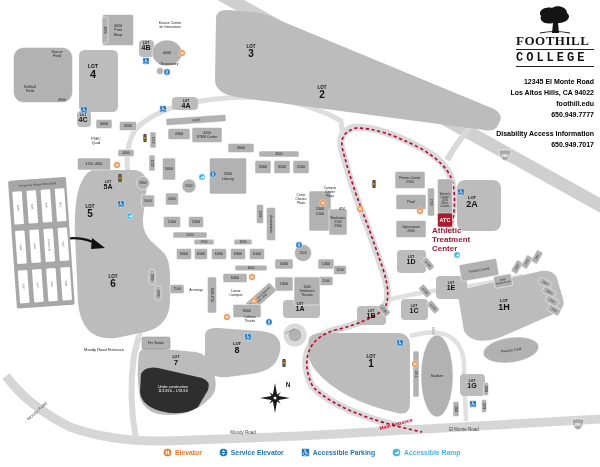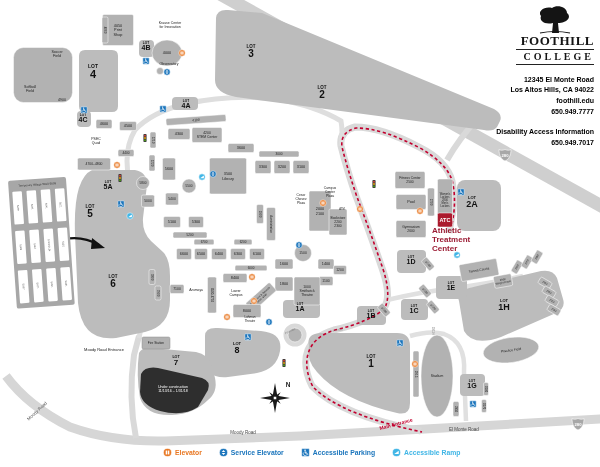--- a/index.html
+++ b/index.html
@@ -1,22 +1,22 @@
 <!DOCTYPE html>
 <html><head>
 <meta charset="utf-8">
 <style>
   html,body{margin:0;padding:0;}
   body{width:600px;height:467px;position:relative;background:#fff;overflow:hidden;
        font-family:"Liberation Sans",sans-serif;}
   #mapsvg{position:absolute;left:0;top:0;}
   .hdr{position:absolute;top:4px;right:6px;width:160px;}
-  .logo{margin-left:auto;width:78px;text-align:right;color:#141414;}
+  .logo{margin-left:auto;width:78px;text-align:left;color:#141414;}
   .logo .nm1{font-family:"Liberation Serif",serif;font-weight:bold;font-size:13px;letter-spacing:0.5px;line-height:1.05;}
-  .logo .nm2{font-family:Liberation Serif, serif;font-weight:bold;font-size:10px;letter-spacing:3px;line-height:1.2;}
+  .logo .nm2{font-family:Liberation Mono, monospace;font-weight:bold;font-size:12px;letter-spacing:3px;line-height:1.2;}
   .logo .rule{border-top:1px solid #222;margin:1px 0;}
   .addr{margin-top:10px;text-align:right;font-size:7px;font-weight:bold;line-height:1.55;}
   .addr div{white-space:nowrap;}
   .dis{margin-top:9px;text-align:right;font-size:7px;font-weight:bold;line-height:1.55;}
   .legend{position:absolute;left:163px;top:448px;display:flex;gap:17px;align-items:center;}
   .leg-item{display:flex;align-items:center;gap:3px;font-size:6.8px;font-weight:bold;white-space:nowrap;}
   .leg-item svg{display:block;}
 </style>
 </head>
 <body>

